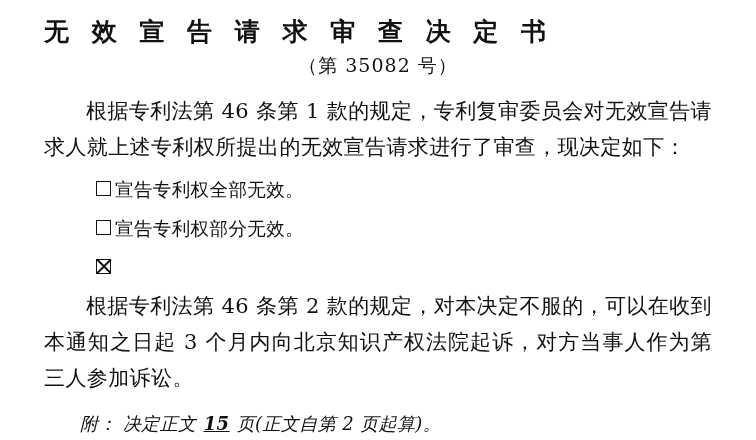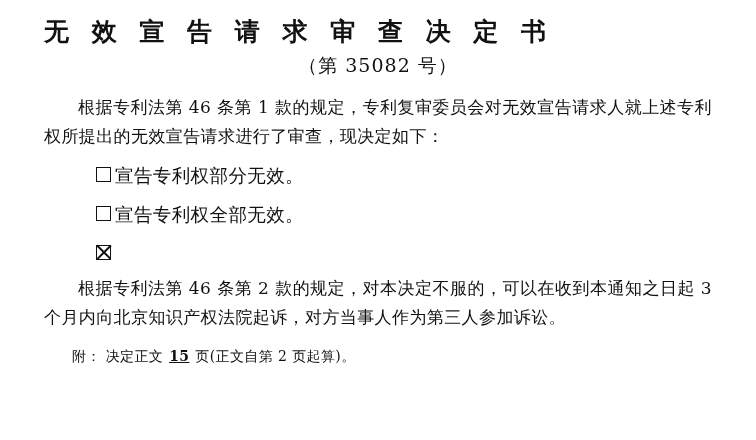--- a/index.html
+++ b/index.html
@@ -31,21 +31,21 @@
     white-space: nowrap;
   }
   .doc-number {
     margin-top: 4px;
     text-align: center;
     font-size: 19px;
     letter-spacing: 1px;
   }
   .para {
     margin-top: 14px;
-    font-size: 17px;
+    font-size: 21px;
     line-height: 1.72;
     text-align: justify;
     text-indent: 2em;
     letter-spacing: 0.4px;
   }
   .options {
     margin-top: 10px;
   }
   .option-row {
     display: flex;
@@ -81,23 +81,24 @@
     transform: translate(-50%, -50%) rotate(45deg);
   }
   .checkbox.checked::after {
     transform: translate(-50%, -50%) rotate(-45deg);
   }
   .option-label {
     letter-spacing: 0.4px;
   }
   .attachment {
     margin-top: 16px;
-    font-size: 14px;
+    font-size: 18px;
     text-indent: 2em;
     letter-spacing: 0.4px;
+    font-style: italic;
   }
   .underline-value {
     text-decoration: underline;
     font-weight: bold;
     padding: 0 1px;
   }
   .num {
     font-family: "DejaVu Serif", "Liberation Serif", serif;
   }
 </style>
@@ -109,26 +110,26 @@
   <div class="doc-title">无 效 宣 告 请 求 审 查 决 定 书</div>
 
   <div class="doc-number">（第 35082 号）</div>
 
   <div class="para">根据专利法第 46 条第 1 款的规定，专利复审委员会对无效宣告请求人就上述专利权所提出的无效宣告请求进行了审查，现决定如下：</div>
 
   <div class="options">
 
     <div class="option-row">
       <span class="checkbox"></span>
-      <span class="option-label">宣告专利权部分无效。</span>
+      <span class="option-label">宣告专利权全部无效。</span>
     </div>
 
     <div class="option-row">
       <span class="checkbox"></span>
-      <span class="option-label">宣告专利权全部无效。</span>
+      <span class="option-label">宣告专利权部分无效。</span>
     </div>
 
     <div class="option-row">
       <span class="checkbox checked"></span>
     </div>
 
   </div>
 
   <div class="para">根据专利法第 46 条第 2 款的规定，对本决定不服的，可以在收到本通知之日起 3 个月内向北京知识产权法院起诉，对方当事人作为第三人参加诉讼。</div>
 

